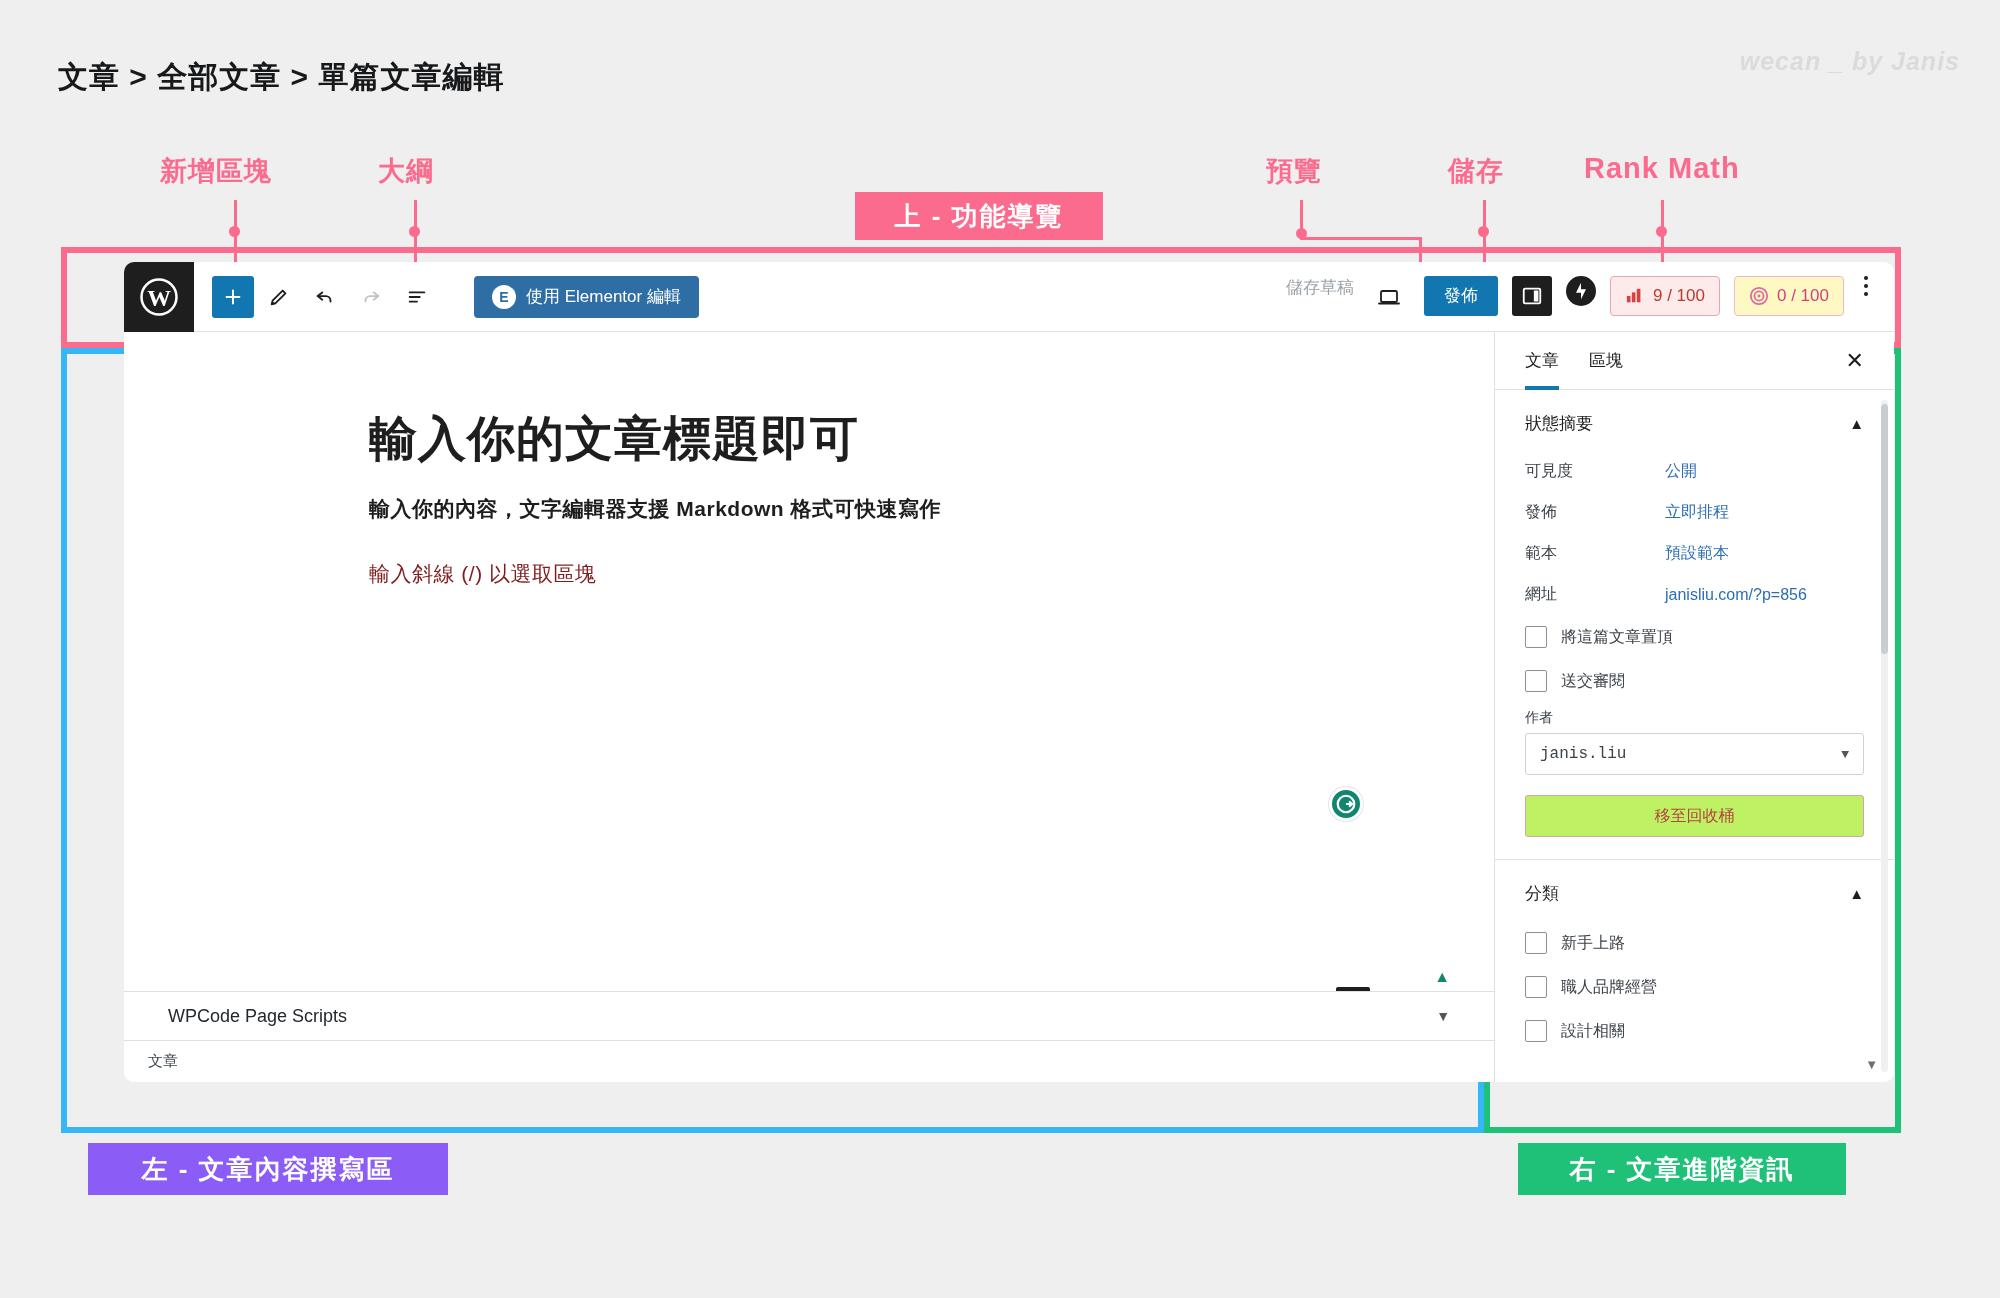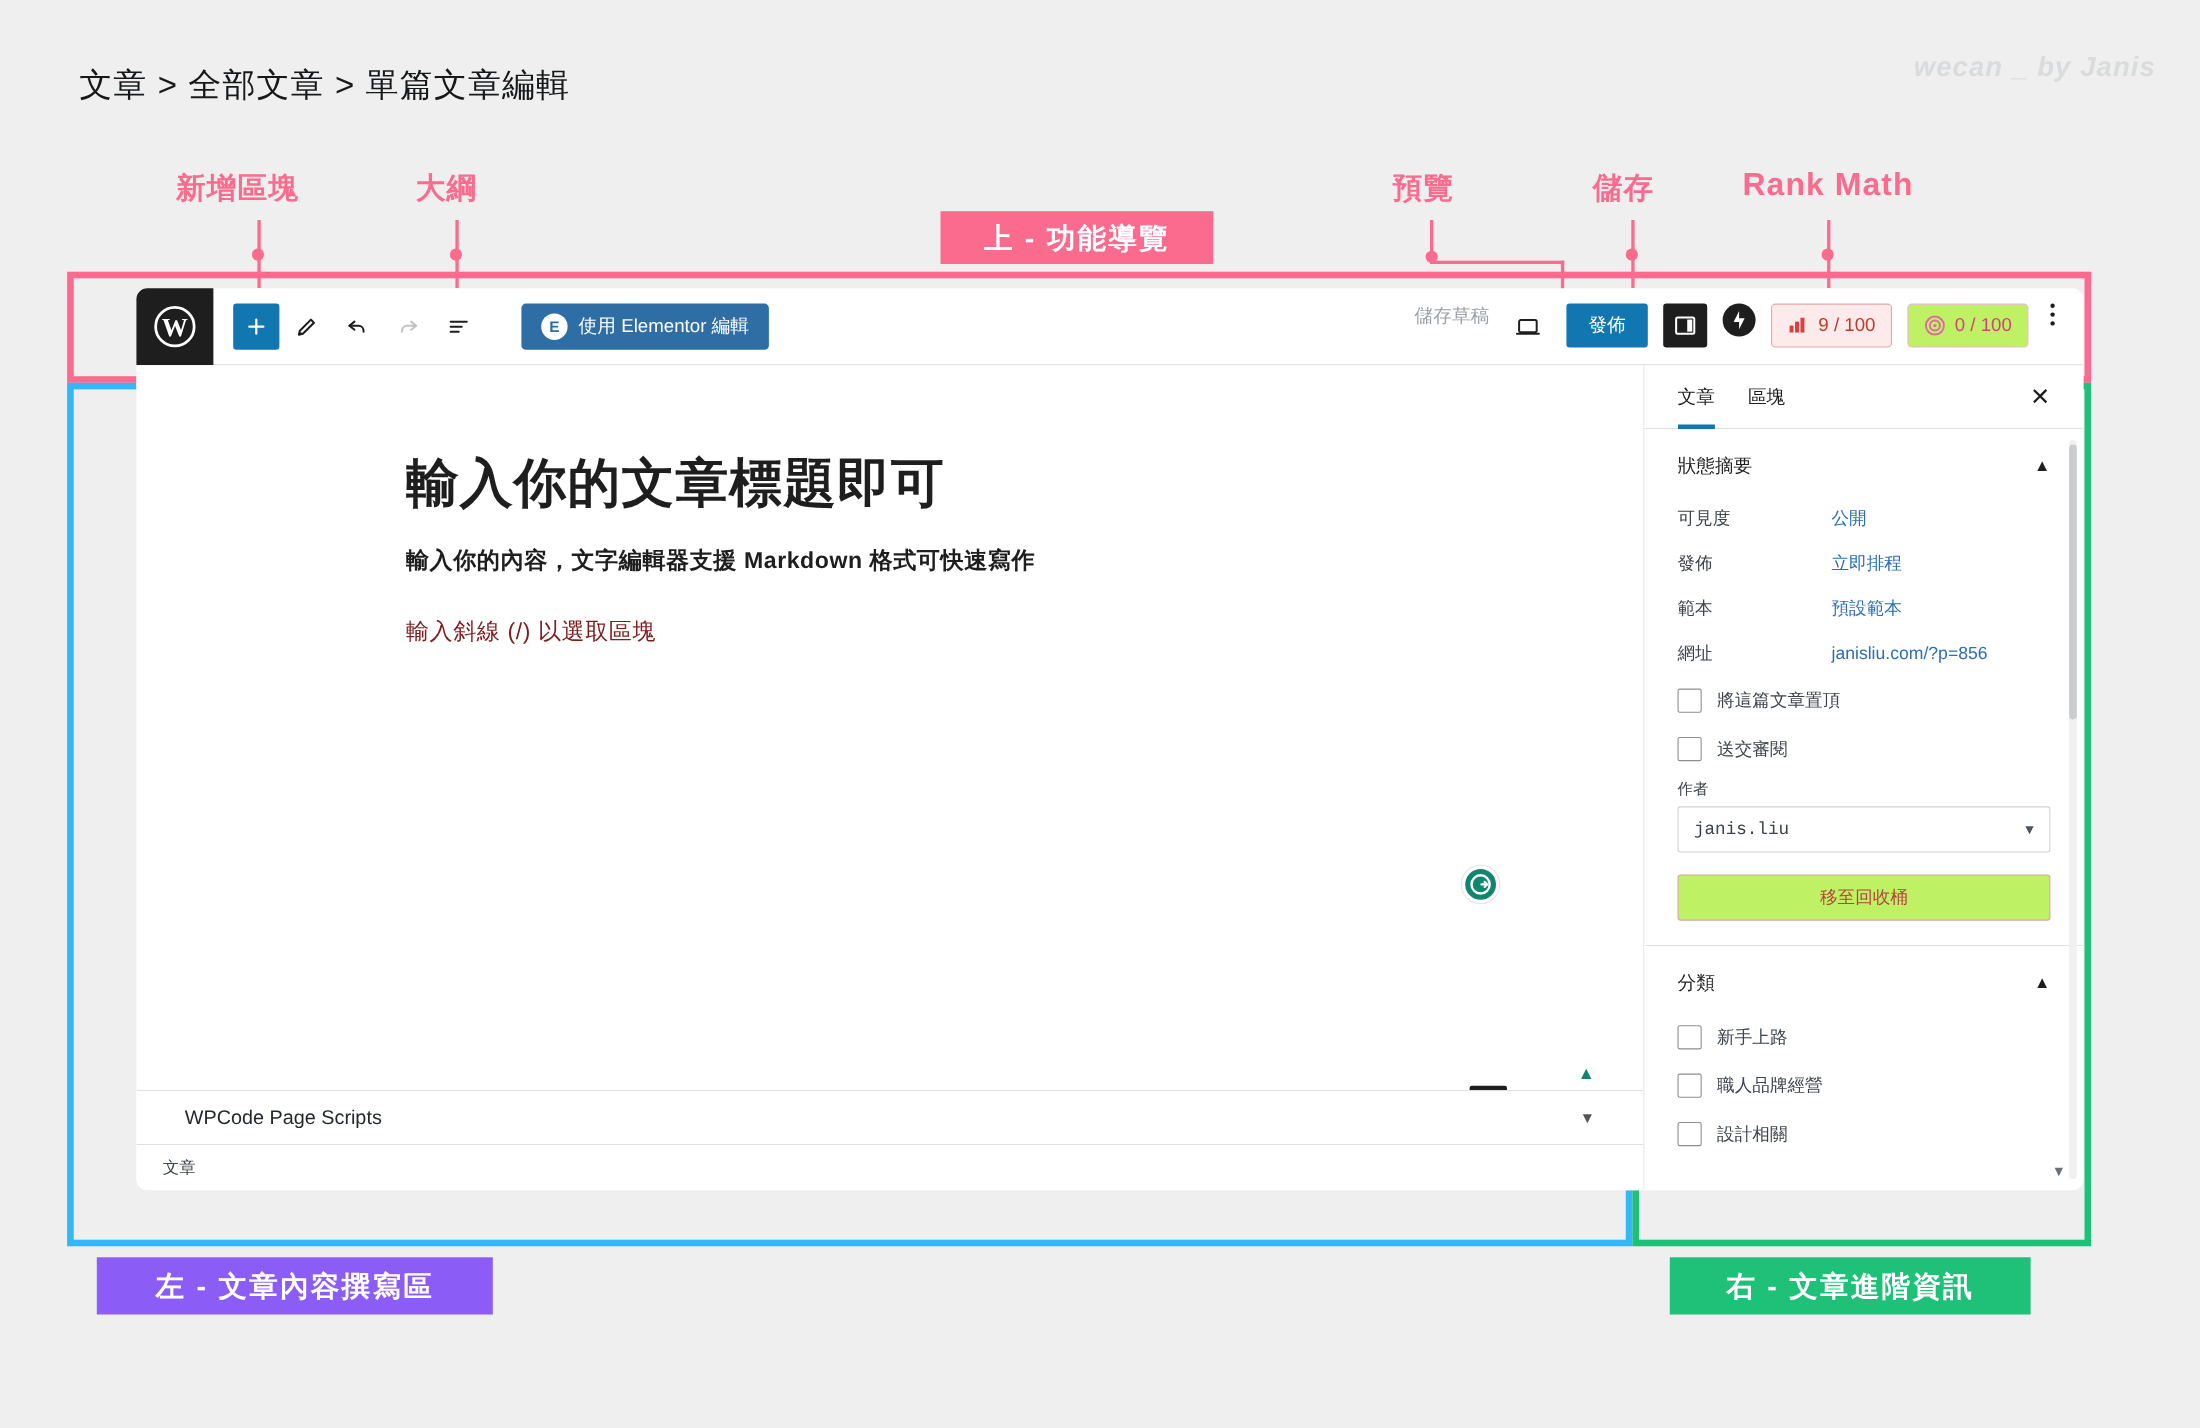--- a/index.html
+++ b/index.html
@@ -7,22 +7,22 @@
   html, body {
     width: 2000px; height: 1298px;
     background: #efefef;
     font-family: "Liberation Sans", "DejaVu Sans", sans-serif;
     overflow: hidden;
   }
   #root { position: relative; width: 2000px; height: 1298px; }
 
   
   .breadcrumb-title {
-    position: absolute; left: 72px; top: 57px;
-    font-size: 30px; font-weight: 400; color: #16181a;
+    position: absolute; left: 58px; top: 57px;
+    font-size: 30px; font-weight: 700; color: #16181a;
     letter-spacing: 1px; white-space: nowrap;
   }
   .watermark {
     position: absolute; right: 40px; top: 47px;
     font-size: 25px; font-style: italic; font-weight: 700;
     color: #d9dbdc; letter-spacing: 1px; white-space: nowrap;
   }
 
   
   .callout {
@@ -105,21 +105,21 @@
   .jetpack-icon {
     width: 30px; height: 30px; border-radius: 50%; background: #1e1e1e;
     display: flex; align-items: center; justify-content: center; color: #fff;
     font-size: 18px; font-weight: 700; font-style: italic;
   }
   .score-badge {
     display: flex; align-items: center; gap: 8px; height: 40px;
     padding: 0 14px; border-radius: 4px; font-size: 17px; white-space: nowrap;
   }
   .score-seo { background: #fdeaea; border: 1px solid #e8a7a7; color: #c0392b; }
-  .score-kw  { background: #bef264; border: 1px solid #edb5d0; color: #d6407f; }
+  .score-kw  { background: #fef9c3; border: 1px solid #edb5d0; color: #d6407f; }
   .kebab { display: flex; flex-direction: column; gap: 4px; padding: 0 6px; }
   .kebab i { width: 4px; height: 4px; background: #1e1e1e; border-radius: 50%; display: block; }
 
   
   .wp-body {
     position: absolute; left: 0; top: 70px; width: 100%; height: 750px;
     display: flex; background: #f0f0f0;
   }
   .editor-canvas {
     flex: 1; background: #fff; position: relative;

